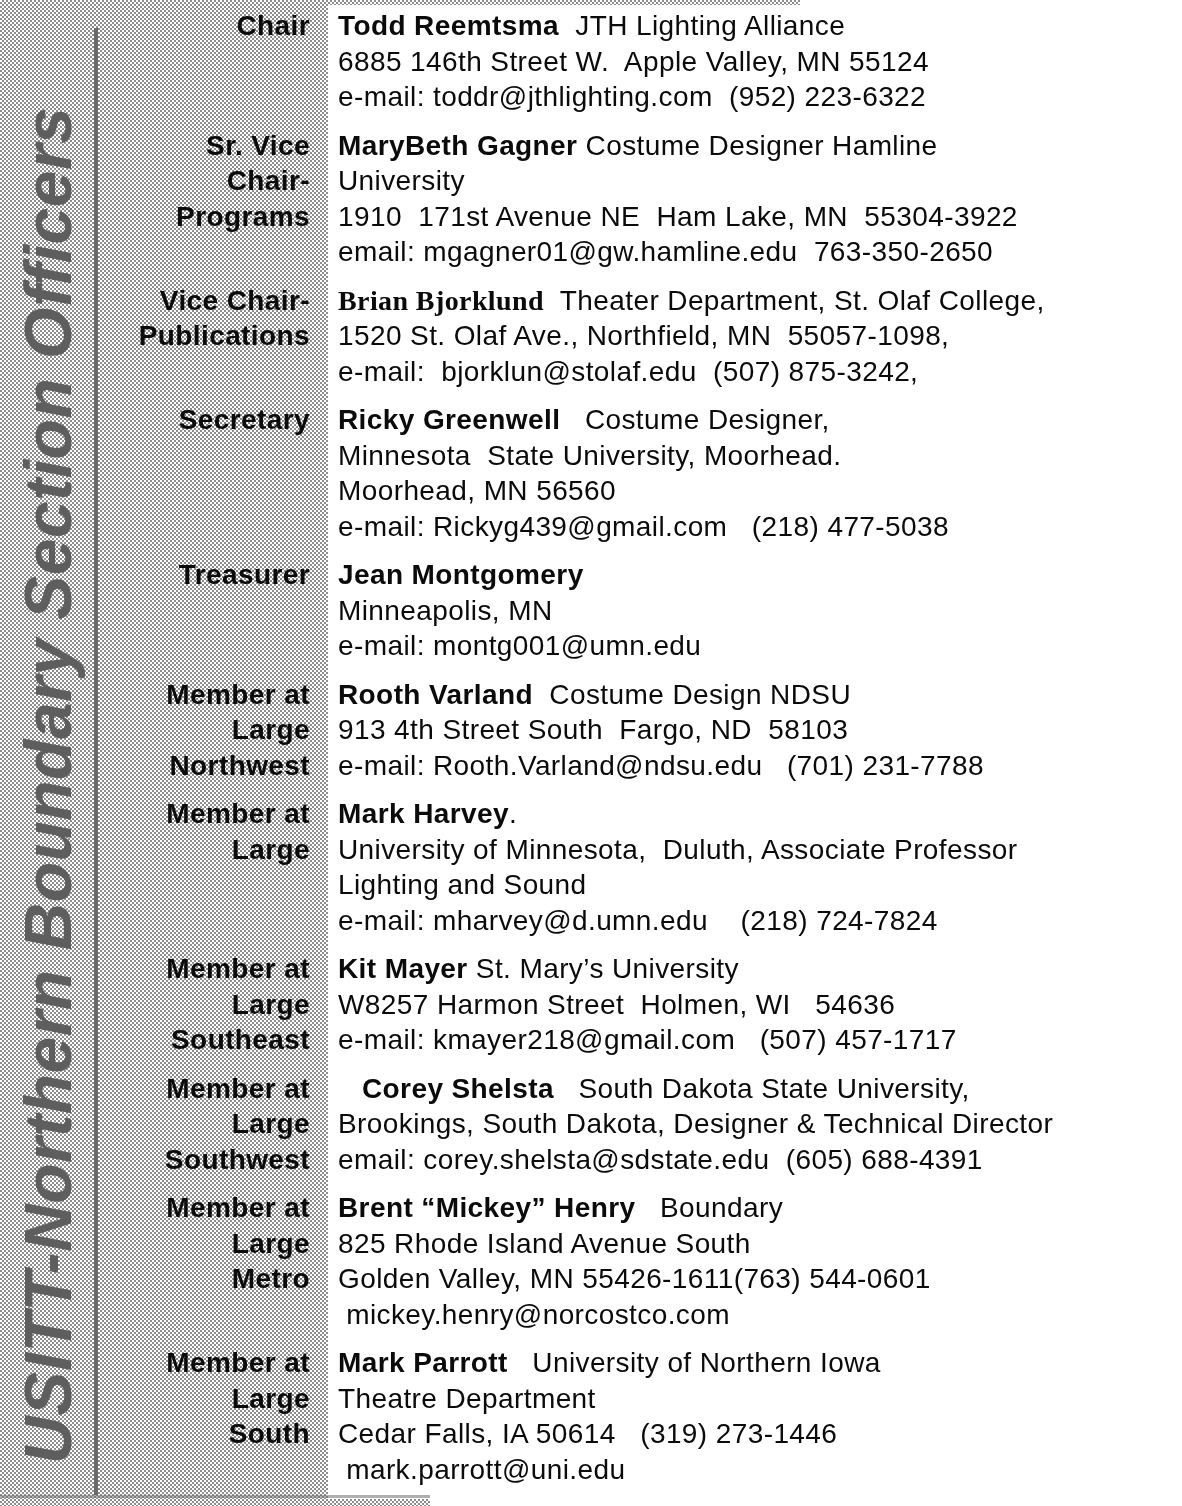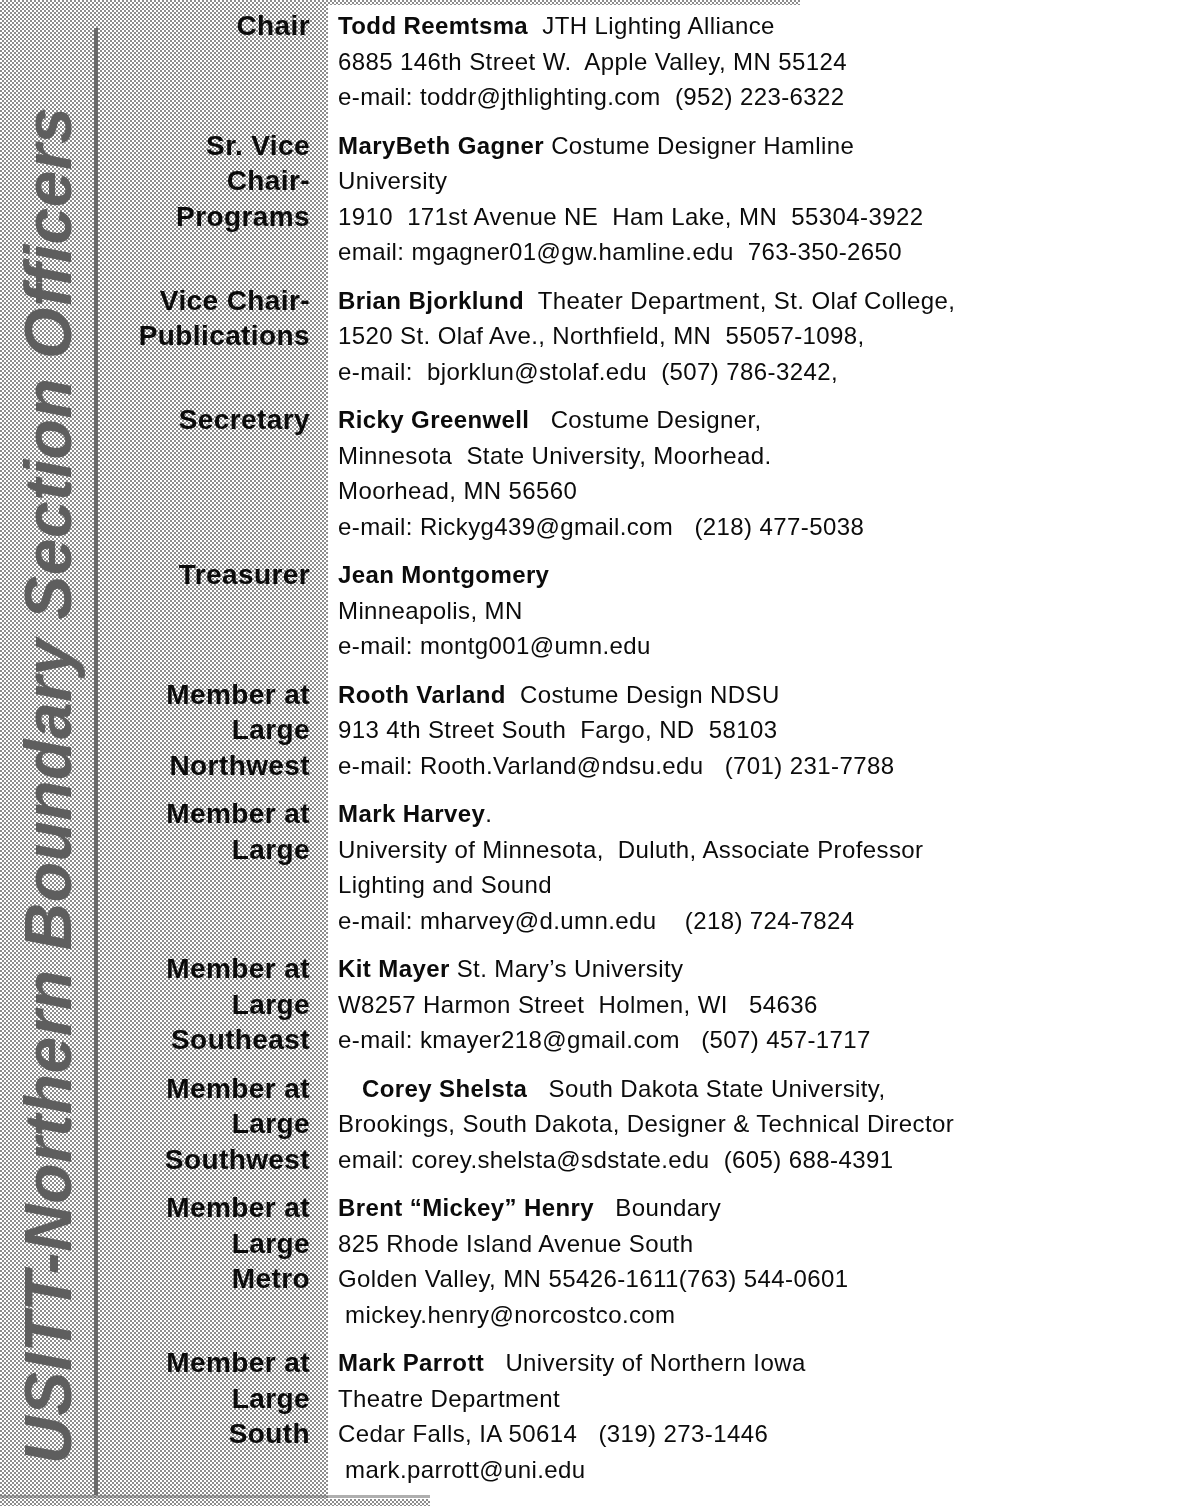--- a/index.html
+++ b/index.html
@@ -82,21 +82,21 @@
     font-size: 28px;
     letter-spacing: 0.4px;
   }
   .role-line {
     line-height: 35.5px;
     white-space: pre;
   }
   .officer-details {
     flex: 1;
     margin-left: 28px;
-    font-size: 24px;
+    font-size: 28px;
     letter-spacing: 0.4px;
   }
   .line {
     line-height: 35.5px;
     white-space: pre-wrap;
   }
   .name { font-weight: bold; }
 </style>
 </head>
 <body>
@@ -133,23 +133,23 @@
         <div class="line">email: mgagner01@gw.hamline.edu  763-350-2650</div>
       </div>
   </section>
 
   <section class="officer-row">
     <div class="role-label">
         <div class="role-line">Vice Chair-</div>
         <div class="role-line">Publications</div>
       </div>
     <div class="officer-details">
-        <div class="line"><div class="name" style="display: inline;">Brian Bjorklund</div><span>  Theater Department, St. Olaf College,</span></div>
+        <div class="line"><div class="name" style="display: inline; font-family: Liberation Serif, serif;">Brian Bjorklund</div><span>  Theater Department, St. Olaf College,</span></div>
         <div class="line">1520 St. Olaf Ave., Northfield, MN  55057-1098,</div>
-        <div class="line">e-mail:  bjorklun@stolaf.edu  (507) 786-3242,</div>
+        <div class="line">e-mail:  bjorklun@stolaf.edu  (507) 875-3242,</div>
       </div>
   </section>
 
   <section class="officer-row">
     <div class="role-label">
         <div class="role-line">Secretary</div>
       </div>
     <div class="officer-details">
         <div class="line"><div class="name" style="display: inline;">Ricky Greenwell</div><span>   Costume Designer,</span></div>
         <div class="line">Minnesota  State University, Moorhead.</div>

